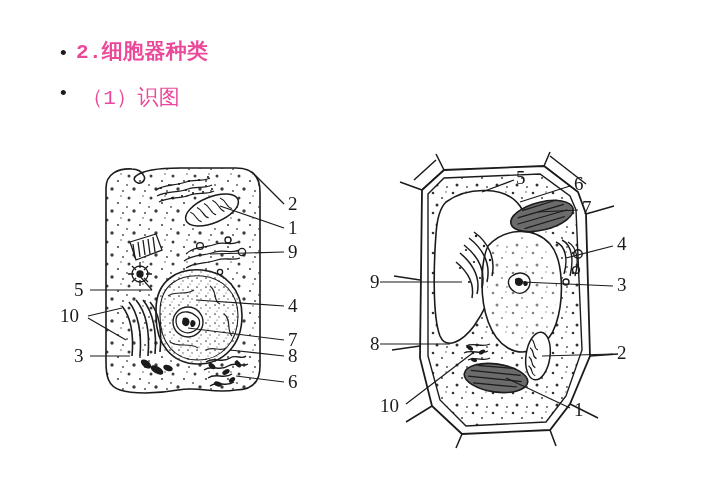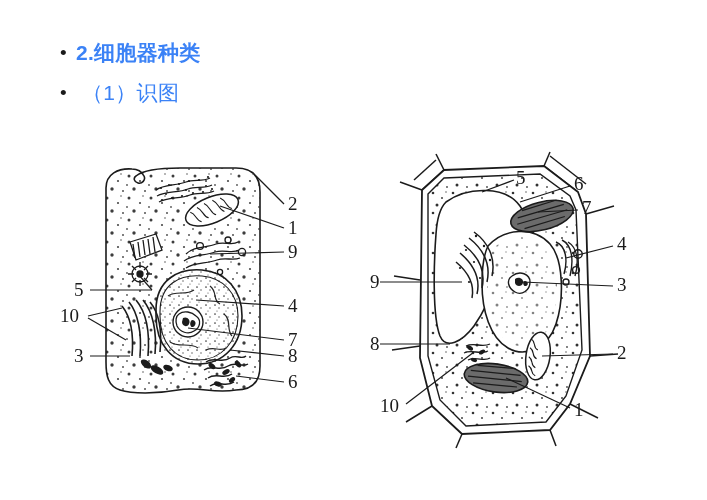--- a/index.html
+++ b/index.html
@@ -32,26 +32,27 @@
     width: 16px;
     flex: 0 0 16px;
     color: #1a1a1a;
     font-size: 19px;
     line-height: 34px;
     text-align: left;
   }
   .bullet-text {
     font-size: 21px;
     line-height: 34px;
-    color: #3b82f6;
+    color: #ec4899;
     letter-spacing: 0.3px;
     white-space: nowrap;
+    font-family: Liberation Mono, monospace;
   }
   .bullet-text.bold { font-weight: bold; }
-  .bullet-row.indent .bullet-text { padding-left: 6px; }
+  .bullet-row.indent .bullet-text { padding-left: 6px; margin-top: 6px; }
 
   
   .figure {
     position: absolute;
   }
   #figure-animal-cell { left: 60px; top: 150px; width: 260px; height: 290px; }
   #figure-plant-cell  { left: 370px; top: 150px; width: 280px; height: 300px; }
 
   .figure svg { display: block; }
 

